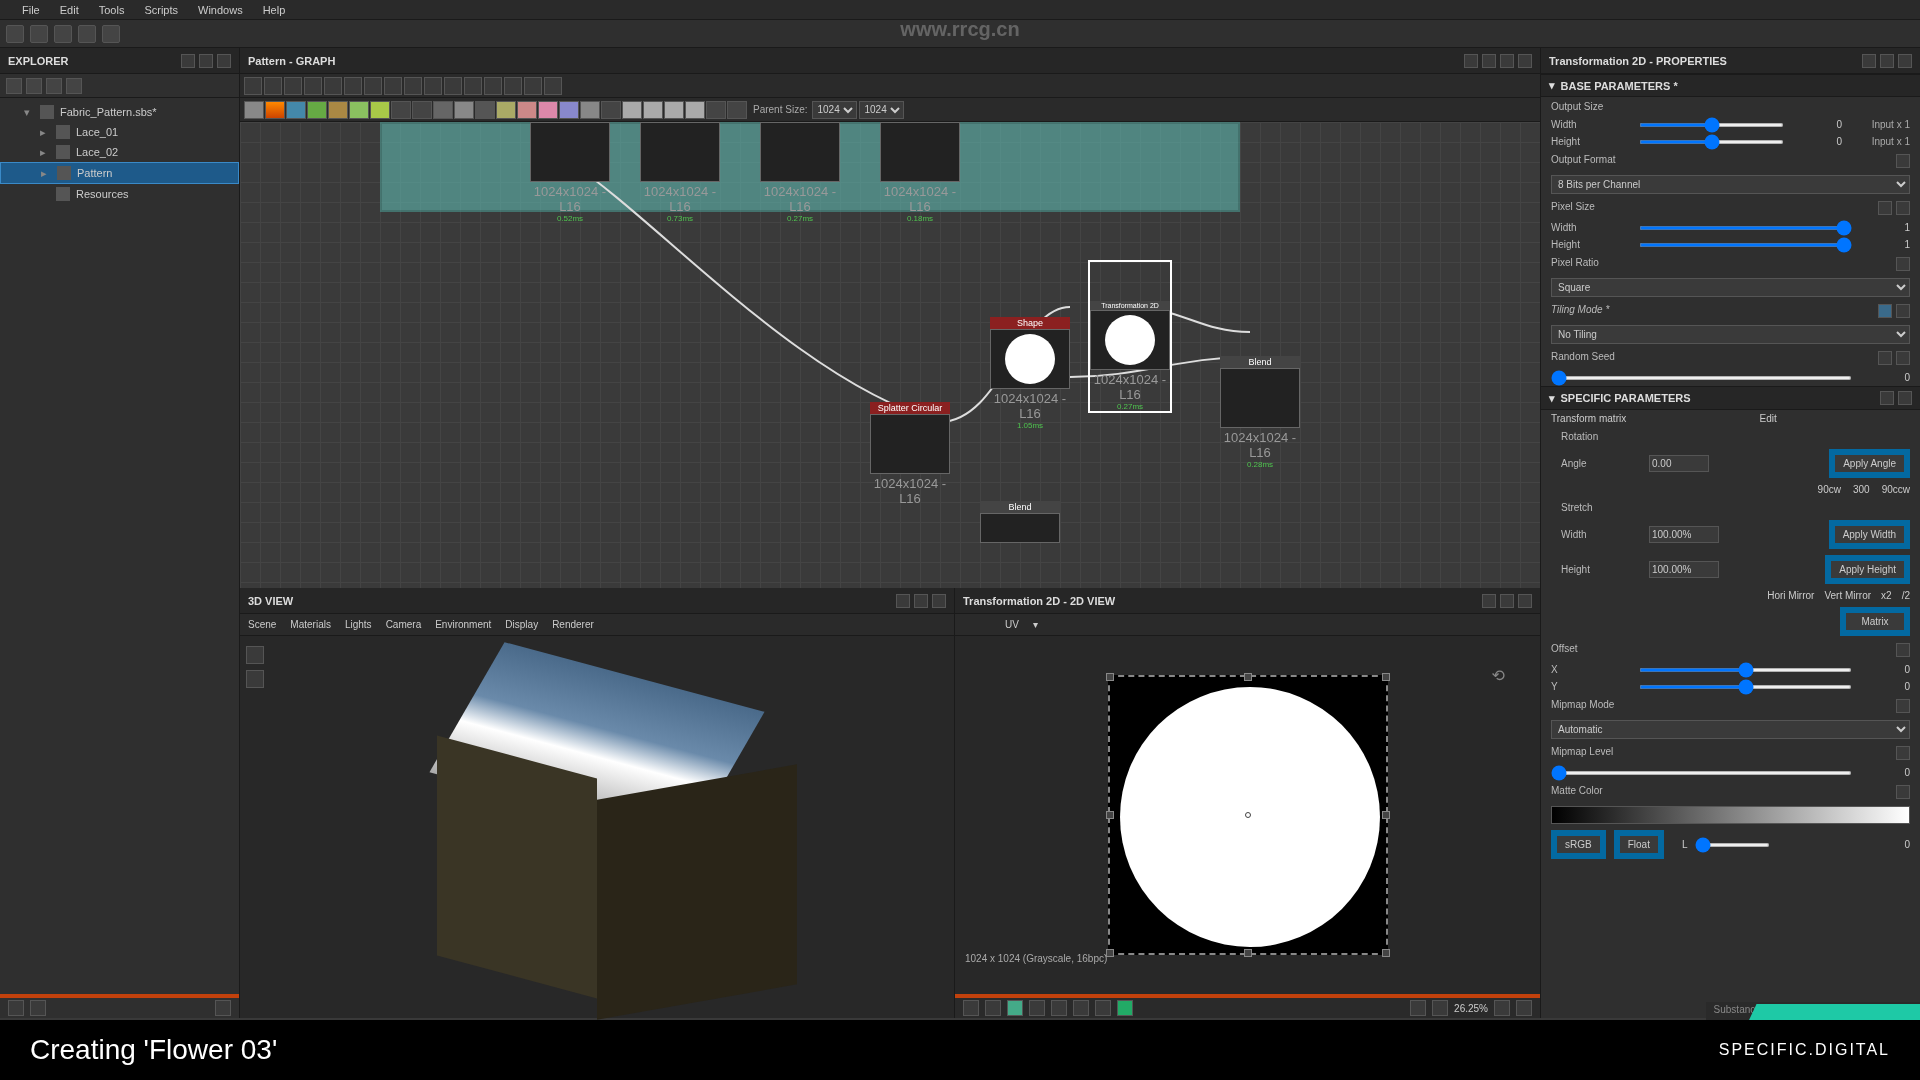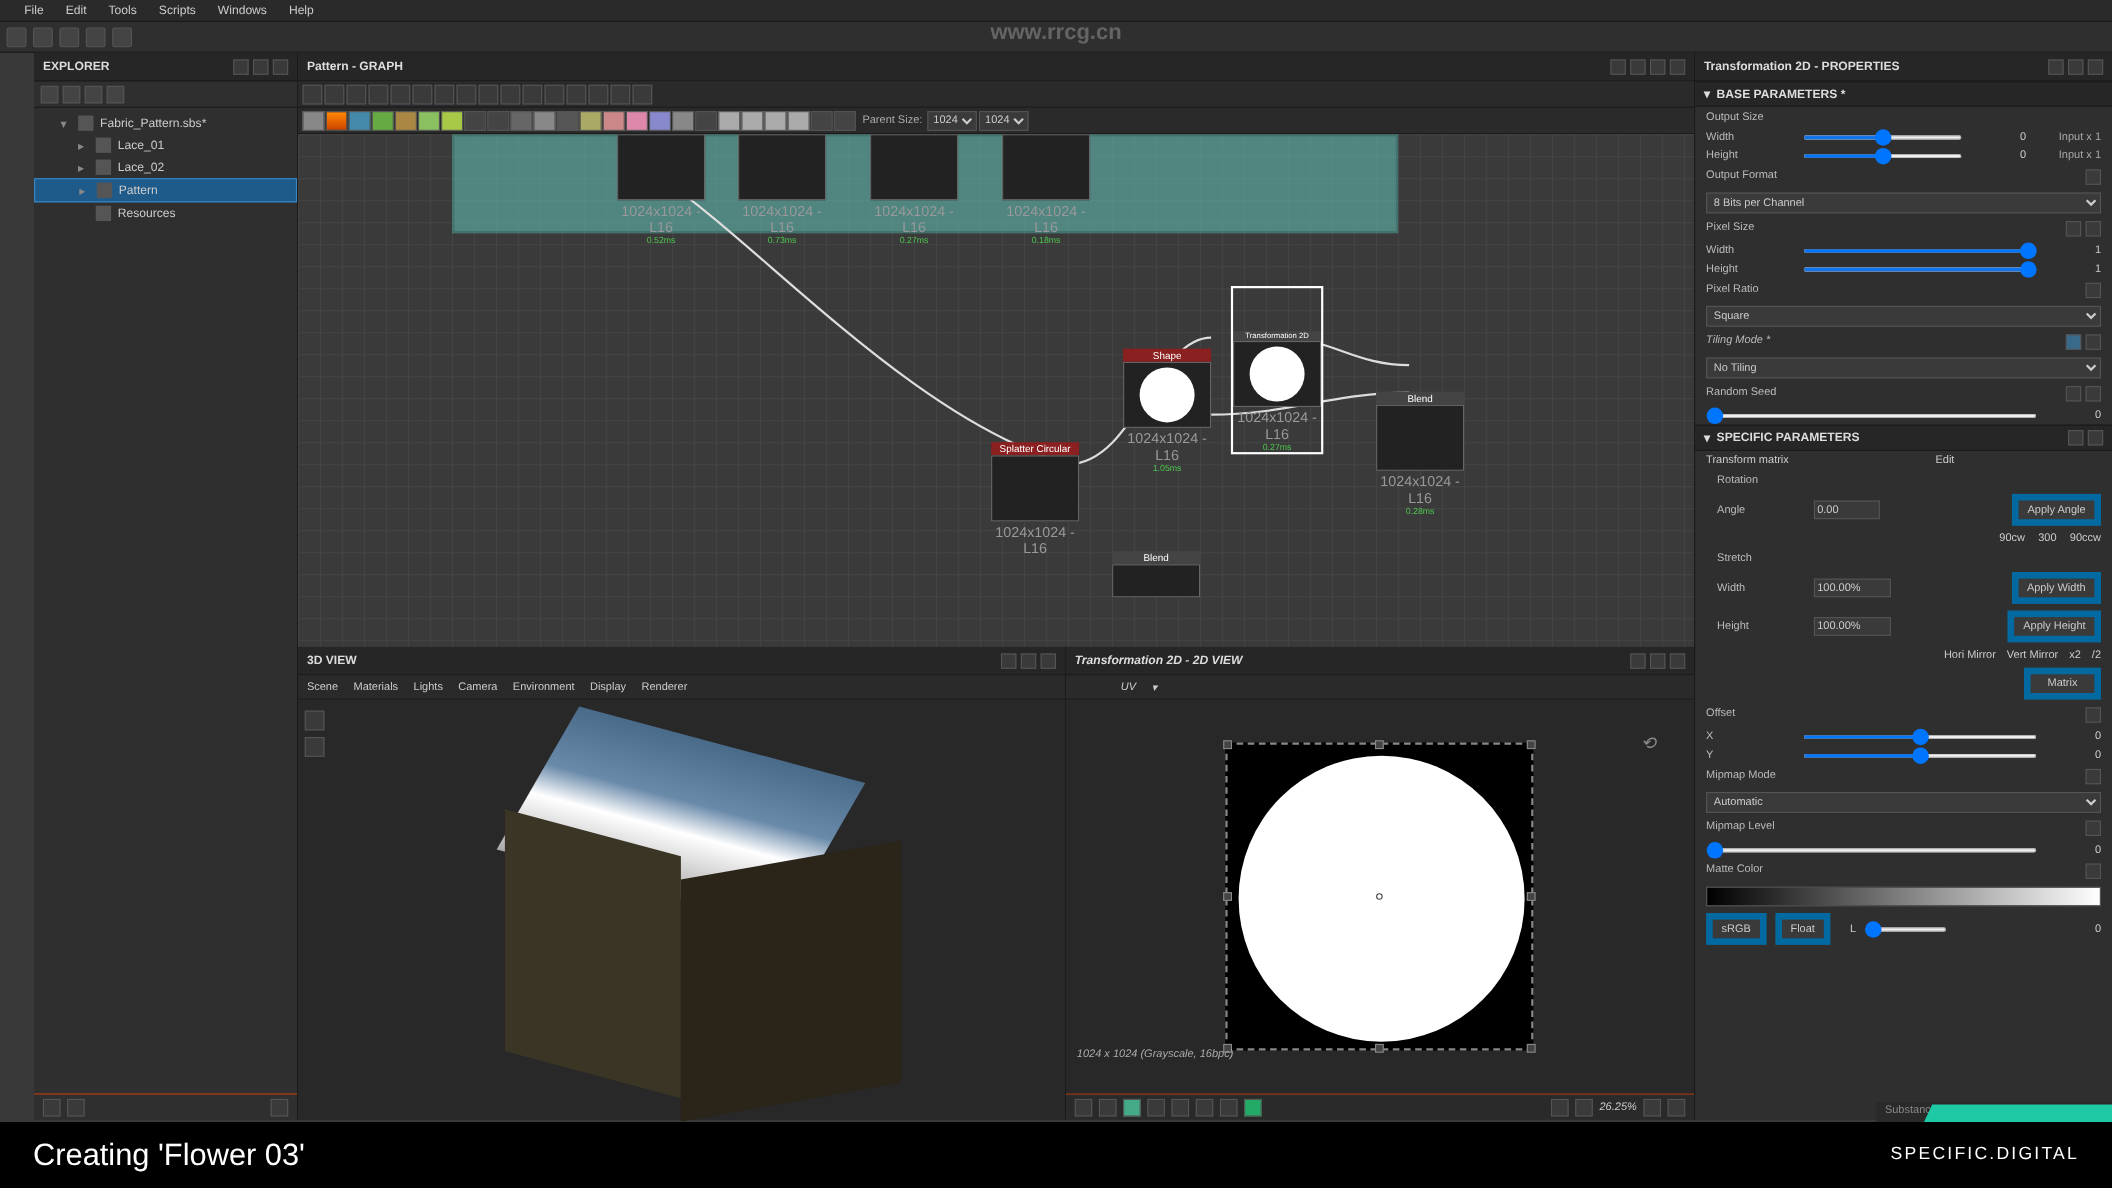--- a/index.html
+++ b/index.html
@@ -7,21 +7,21 @@
 
 
 .menubar { height: 20px; background: #2a2a2a; display: flex; align-items: center; padding: 0 12px; border-bottom: 1px solid #1a1a1a; }
 .menubar span { padding: 0 10px; cursor: pointer; }
 
 
 .top-toolbar { height: 28px; background: #2f2f2f; border-bottom: 1px solid #1a1a1a; display: flex; align-items: center; padding: 0 6px; gap: 6px; }
 .top-toolbar .ico { width: 18px; height: 18px; background: #444; border: 1px solid #555; border-radius: 2px; }
 
 
-.main { display: flex; height: calc(100% - 110px); padding-left: 31px; }
+.main { display: flex; height: calc(100% - 110px); }
 .left-col { width: 240px; background: #2f2f2f; border-right: 1px solid #1a1a1a; display: flex; flex-direction: column; }
 .center-col { flex: 1; display: flex; flex-direction: column; }
 .right-col { width: 380px; background: #2f2f2f; border-left: 1px solid #1a1a1a; overflow-y: auto; }
 
 .panel-header { height: 26px; background: #262626; display: flex; align-items: center; padding: 0 8px; font-weight: bold; color: #ddd; border-bottom: 1px solid #1a1a1a; }
 .panel-header .spacer { flex: 1; }
 .panel-header .hico { width: 14px; height: 14px; background: #3a3a3a; margin-left: 4px; border: 1px solid #555; }
 
 .explorer-toolbar { height: 24px; display: flex; align-items: center; gap: 4px; padding: 0 6px; border-bottom: 1px solid #1a1a1a; }
 .explorer-toolbar .ico { width: 16px; height: 16px; background: #444; border: 1px solid #555; }
@@ -49,31 +49,31 @@
 .node-body { width: 80px; height: 60px; background: #222; border: 1px solid #666; display: flex; align-items: center; justify-content: center; }
 .node-title { font-size: 9px; text-align: center; background: #8b2020; color: #fff; padding: 1px; }
 .node-title.gray { background: #444; margin-top: 39px; }
 .node-info { font-size: 13px; text-align: center; color: #999; margin-top: 2px; }
 .node-time { font-size: 8px; text-align: center; color: #4fc44f; }
 .wire { position: absolute; stroke: #ddd; stroke-width: 2; fill: none; }
 
 
 .bottom-row { height: 430px; display: flex; }
 .view3d { width: 55%; display: flex; flex-direction: column; background: #2a2a2a; border-right: 1px solid #1a1a1a; }
-.view2d { flex: 1; display: flex; flex-direction: column; background: #2a2a2a; font-style: italic; }
+.view2d { flex: 1; display: flex; flex-direction: column; background: #2a2a2a; }
 .view-menubar { height: 22px; display: flex; align-items: center; gap: 14px; padding: 0 8px; background: #2a2a2a; border-bottom: 1px solid #1a1a1a; font-size: 10px; }
 .view-menubar span { cursor: pointer; }
 .view-canvas { flex: 1; background: #282828; position: relative; display: flex; align-items: center; justify-content: center; }
 .cube3d { width: 380px; height: 320px; position: relative; }
 .cube-top { position: absolute; width: 260px; height: 130px; background: linear-gradient(180deg, #4a6a8a 0%, #6a8aaa 40%, #fff 60%, #aaa 100%); transform: skew(-30deg, 15deg); left: 60px; top: 10px; }
 .cube-left { position: absolute; width: 160px; height: 220px; background: #3a3525; left: 30px; top: 90px; transform: skewY(15deg); }
 .cube-right { position: absolute; width: 200px; height: 220px; background: #2a2518; left: 190px; top: 115px; transform: skewY(-10deg); }
 .view-side-icons { position: absolute; left: 6px; top: 10px; display: flex; flex-direction: column; gap: 6px; }
 .view-side-icons .sico { width: 18px; height: 18px; background: #3a3a3a; border: 1px solid #555; }
-.view-bottom-bar { height: 24px; display: flex; align-items: center; padding: 0 8px; gap: 6px; border-top: 1px solid #c2410c; font-size: 10px; }
+.view-bottom-bar { height: 24px; display: flex; align-items: center; padding: 0 8px; gap: 6px; border-top: 4px solid #c2410c; font-size: 10px; }
 .view-bottom-bar .spacer { flex: 1; }
 .view-bottom-bar .bico { width: 16px; height: 16px; background: #3a3a3a; border: 1px solid #555; }
 
 .circle2d-wrap { position: relative; width: 280px; height: 280px; border: 2px dashed #888; background: #000; }
 .circle2d { width: 260px; height: 260px; background: #fff; border-radius: 50%; margin: 10px; }
 .handle { position: absolute; width: 8px; height: 8px; border: 1px solid #888; background: #444; }
 .view2d-info { position: absolute; left: 10px; bottom: 30px; color: #aaa; font-size: 10px; }
 
 
 .prop-section-header { background: #262626; padding: 4px 8px; font-weight: bold; color: #ddd; border-top: 1px solid #1a1a1a; border-bottom: 1px solid #1a1a1a; display: flex; align-items: center; gap: 6px; }

